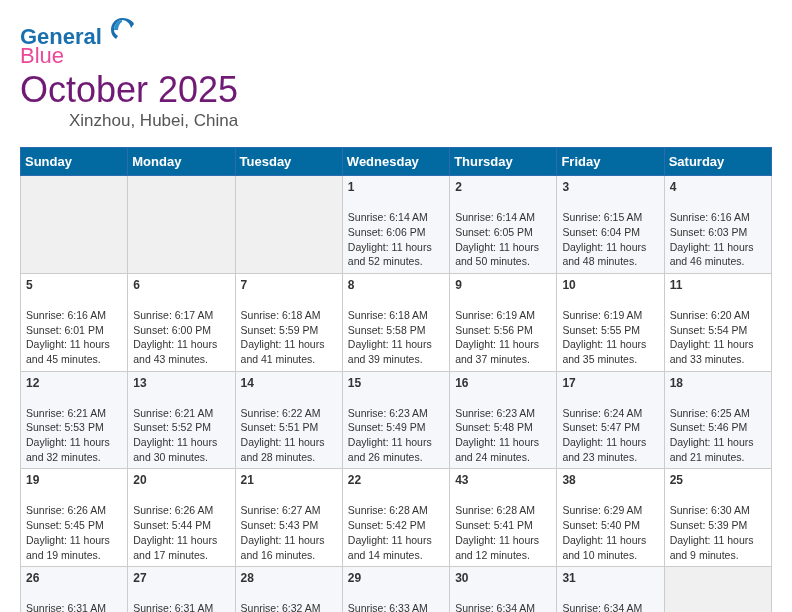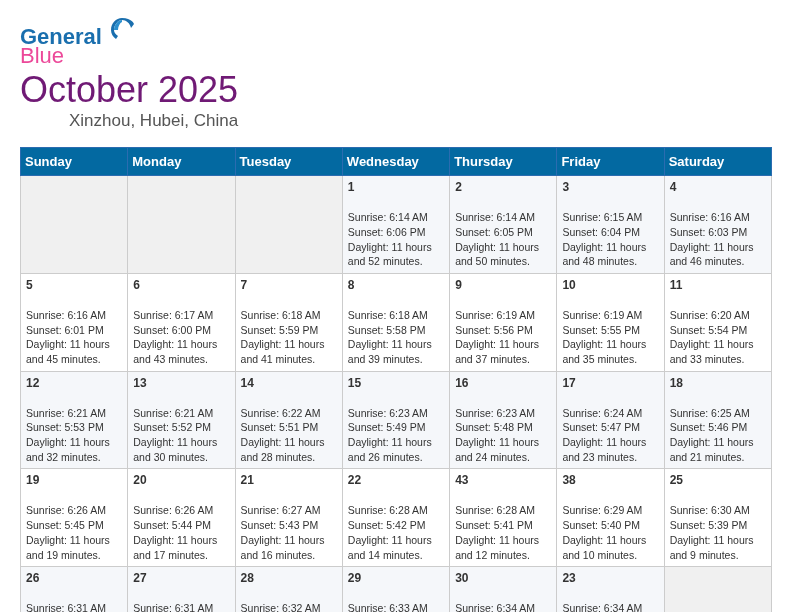--- a/index.html
+++ b/index.html
@@ -254,19 +254,19 @@
         </td>
         <td>
           <span class="day-num">29</span>
           <div class="day-info">Sunrise: 6:33 AM<br>Sunset: 5:35 PM<br>Daylight: 11 hours and 2 minutes.</div>
         </td>
         <td>
           <span class="day-num">30</span>
           <div class="day-info">Sunrise: 6:34 AM<br>Sunset: 5:34 PM<br>Daylight: 11 hours and 0 minutes.</div>
         </td>
         <td>
-          <span class="day-num">23</span>
+          <span class="day-num">31</span>
           <div class="day-info">Sunrise: 6:34 AM<br>Sunset: 5:33 PM<br>Daylight: 10 hours and 58 minutes.</div>
         </td>
         <td class="empty-cell"></td>
       </tr>
     </tbody>
 </table>
 
 </body></html>

